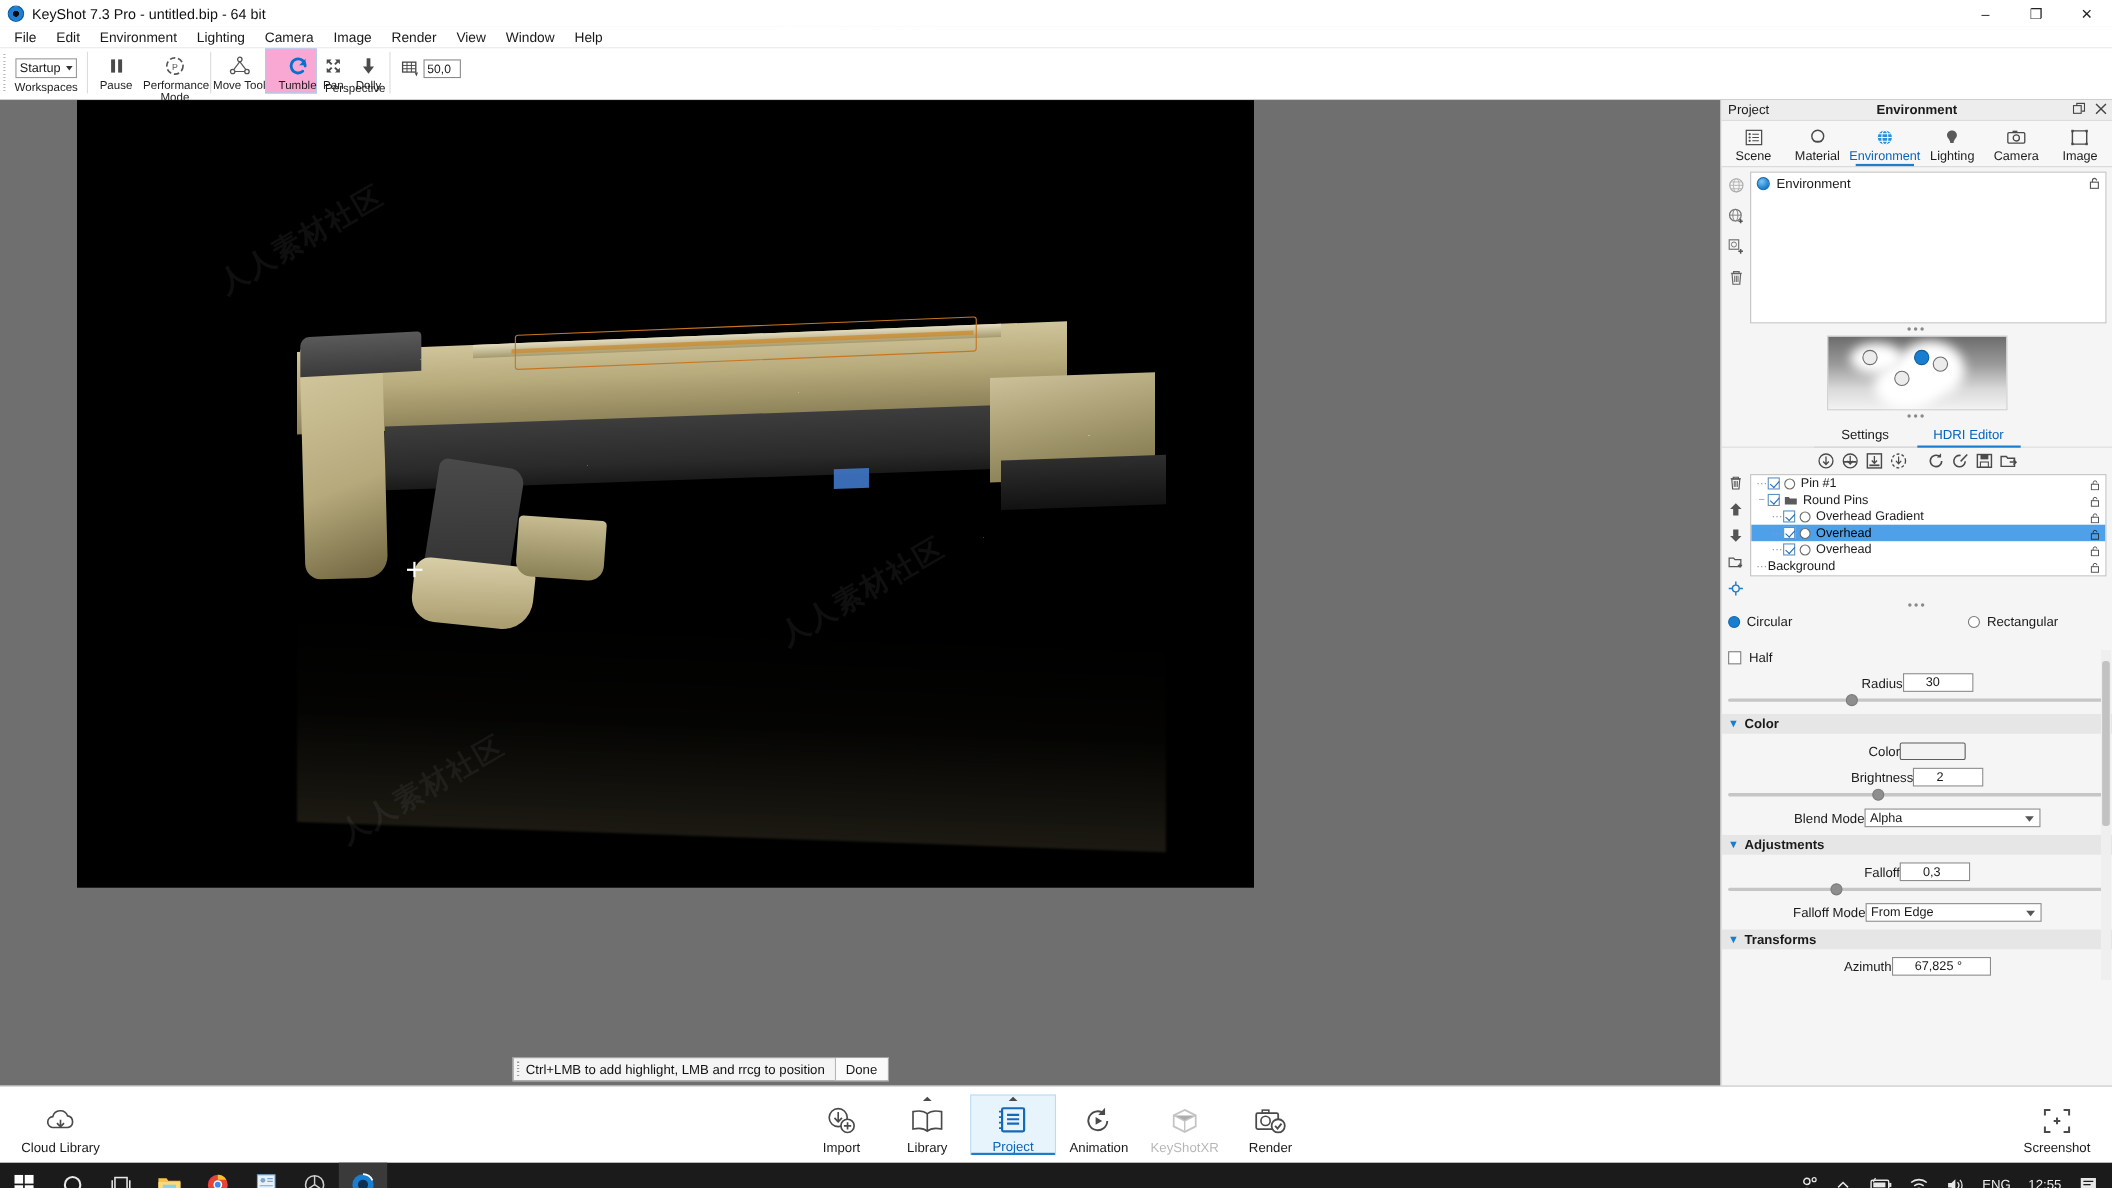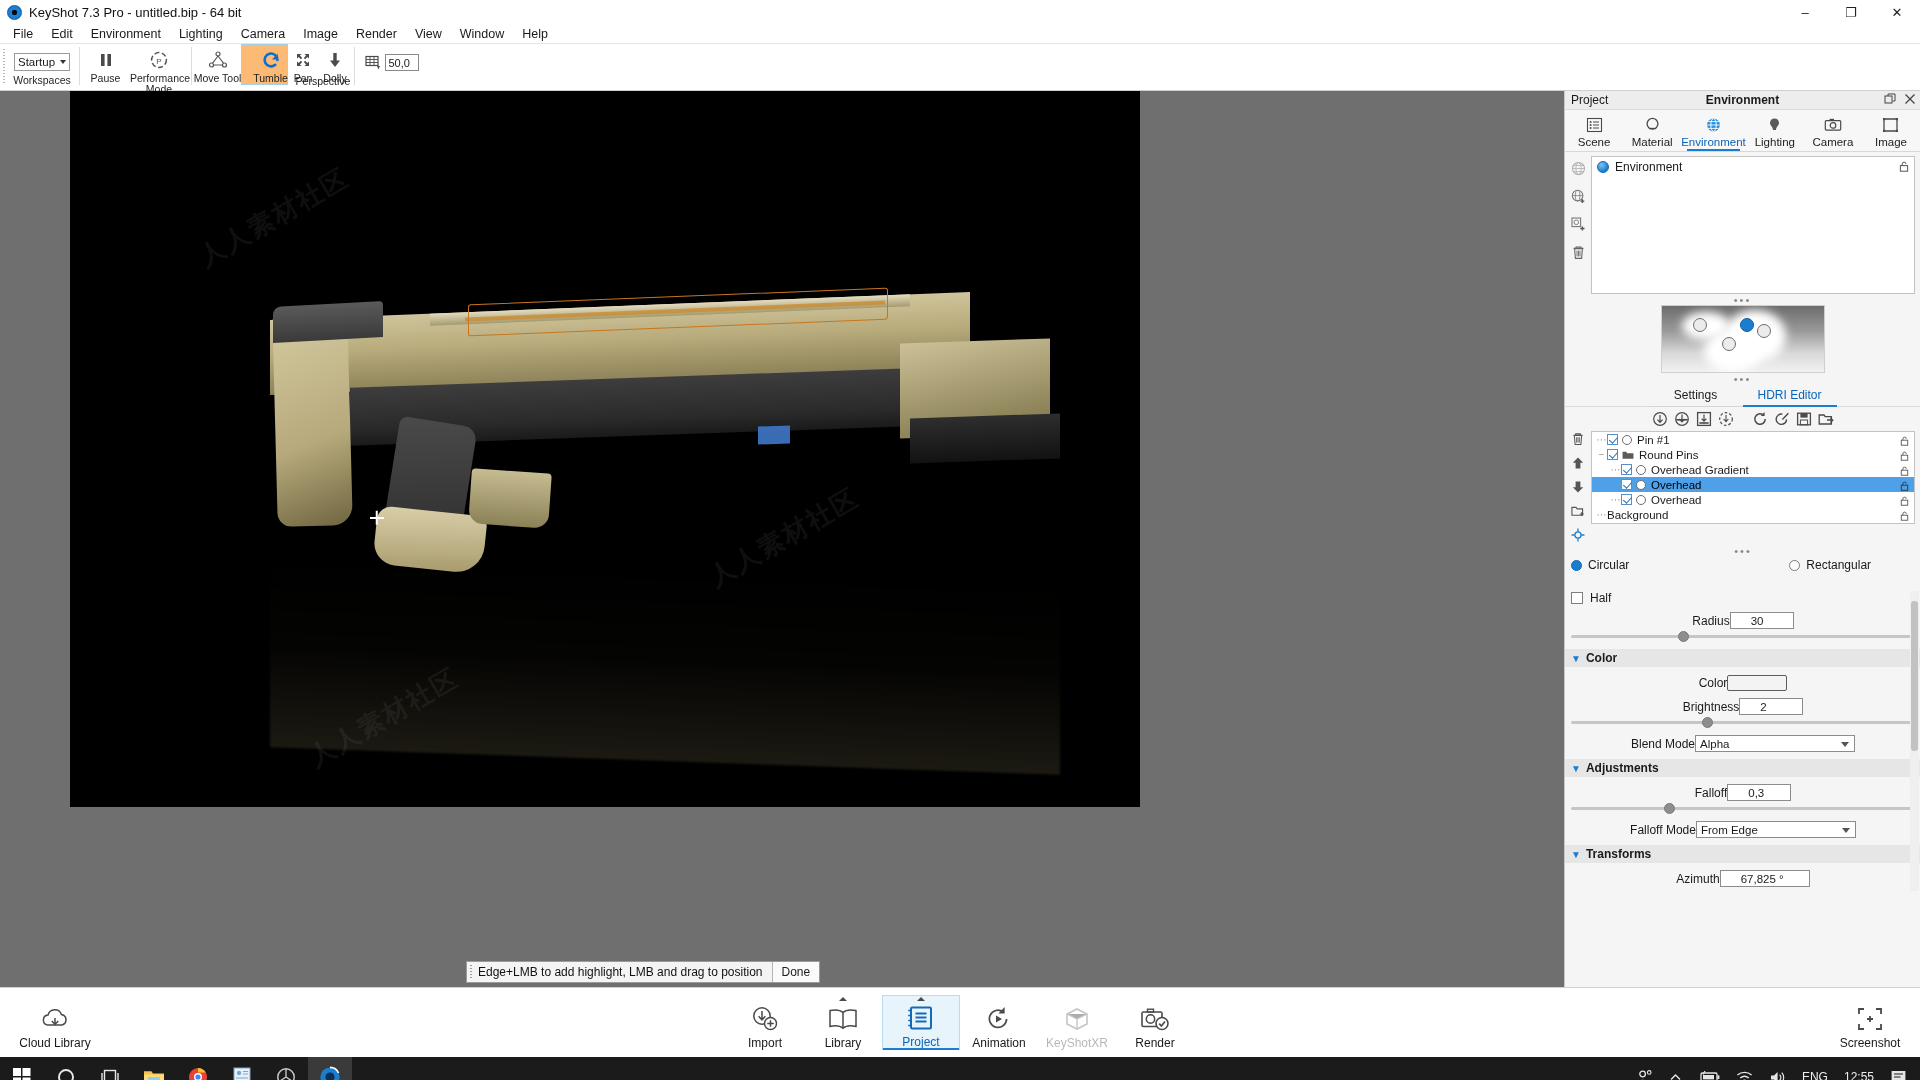--- a/index.html
+++ b/index.html
@@ -51,21 +51,21 @@
   .tb-cell {
     width: 47px; display: flex; flex-direction: column; align-items: center;
     padding-top: 4px; position: relative; cursor: default;
   }
   .tb-cell .ico { height: 24px; display: flex; align-items: center; justify-content: center; }
   .tb-cell .lbl {
     font-size: 10.5px; color: #1f1f1f; text-align: center; line-height: 10.5px;
     margin-top: 1px; width: 58px;
   }
   .tb-cell.wide { width: 60px; }
-  .tb-cell.active { background: #fdba74; border: 1px solid #9fd2ef; padding-top: 3px; padding-left: 12px; }
+  .tb-cell.active { background: #f9a8d4; border: 1px solid #9fd2ef; padding-top: 3px; padding-left: 12px; }
   .startup-combo {
     width: 56px; height: 18px; border: 1px solid #9a9a9a; background: #fff;
     display: flex; align-items: center; padding: 0 3px; font-size: 11.5px;
     margin-top: 5px; position: relative;
   }
   .startup-combo .arr {
     position: absolute; right: 3px; top: 6px;
     border-left: 3.5px solid transparent; border-right: 3.5px solid transparent;
     border-top: 4px solid #333;
   }
@@ -582,21 +582,21 @@
         <div class="gun gun-mag"></div>
         <div class="gun gun-hl-outline"></div>
         <div class="gun gun-bluepin"></div>
         <div class="speckle"></div>
         <div class="reflection"></div>
         <div class="cursor-x"></div>
       </div>
 
       <div class="hud">
         <div class="dots"></div>
-        <div class="msg">Edge+LMB to add highlight, LMB and drag to position</div>
+        <div class="msg">Ctrl+LMB to add highlight, LMB and rrcg to position</div>
         <div class="done">Done</div>
       </div>
     </div>
 
     <div class="rpanel">
 
       <div class="rp-header">
         <div class="proj">Project</div>
         <div class="ttl">Environment</div>
         <div class="hbtns">

